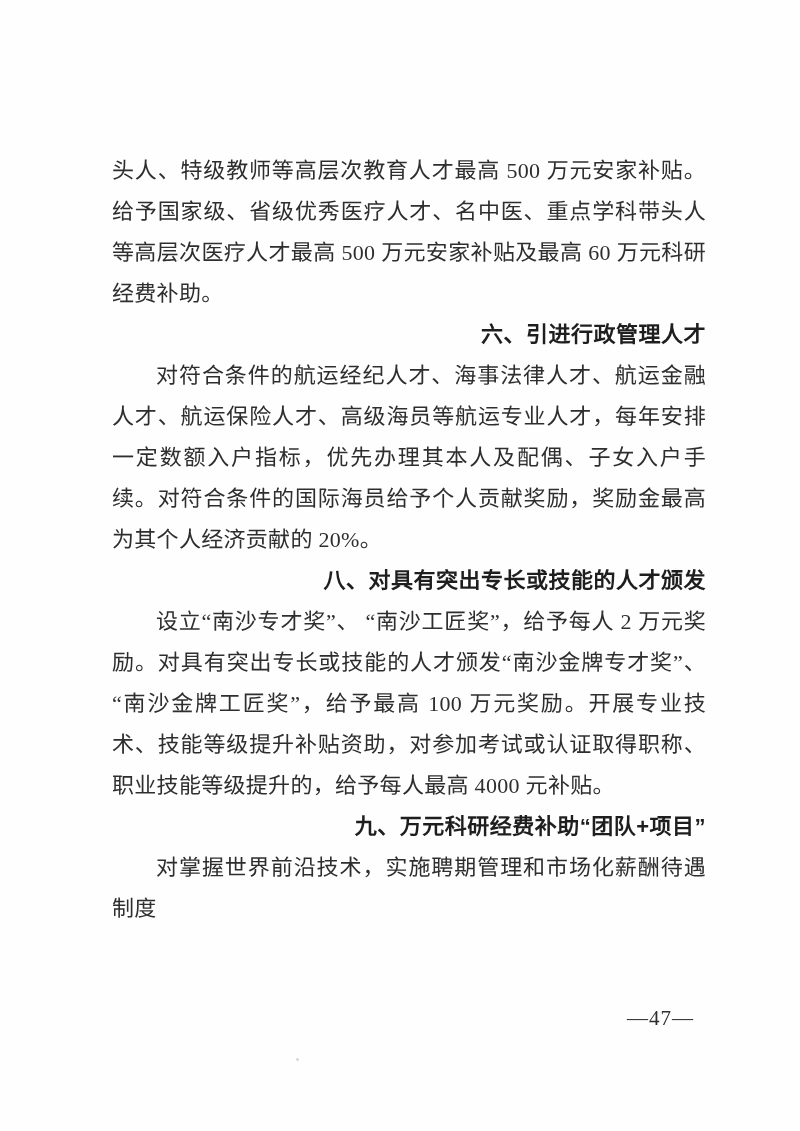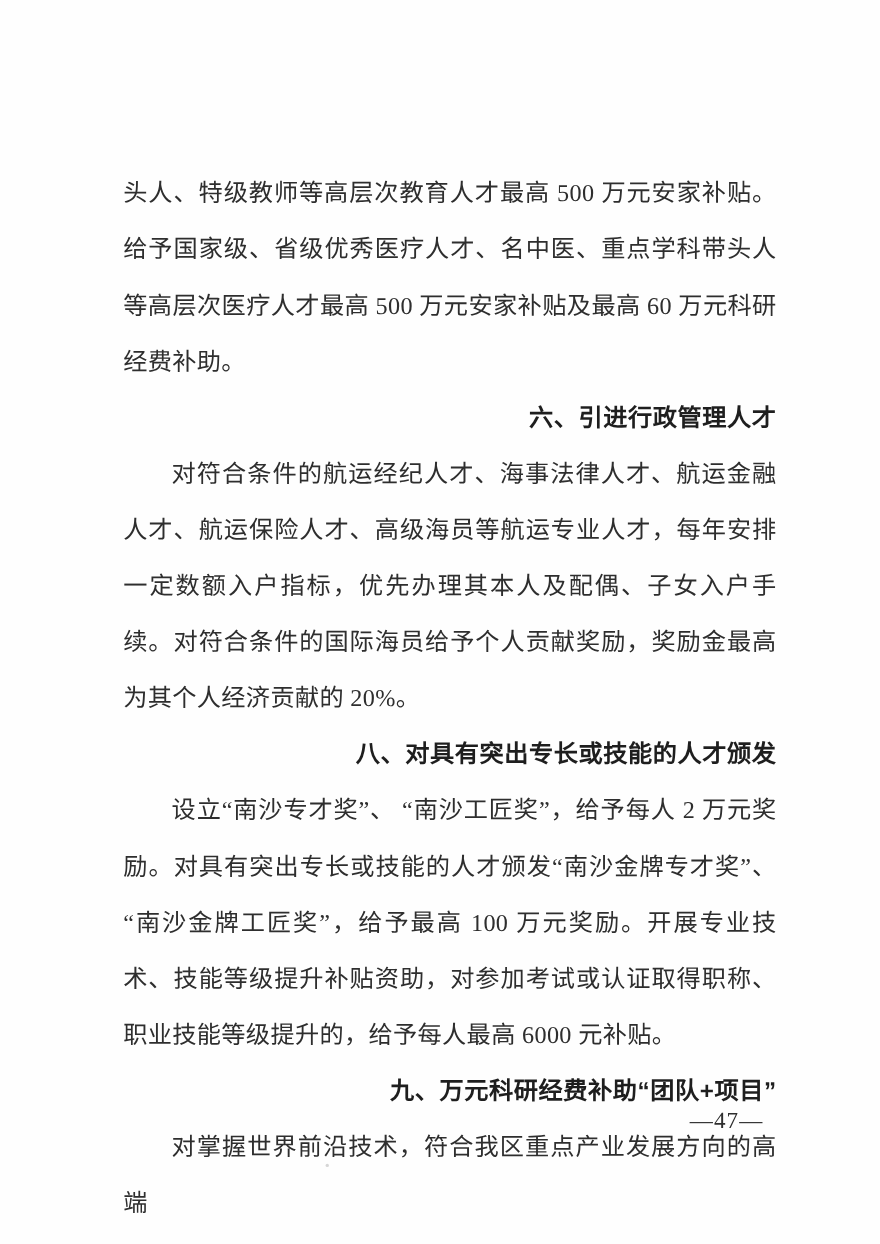--- a/index.html
+++ b/index.html
@@ -14,21 +14,21 @@
     height: 1131px;
     background: #fefefe;
     overflow: hidden;
   }
   .content {
     position: absolute;
     left: 112px;
     top: 150px;
     width: 594px;
     font-size: 22px;
-    line-height: 51px;
+    line-height: 41px;
     color: #2e2e2e;
     text-align: justify;
   }
   .para {
     margin: 0;
     font-family: "Liberation Serif", "DejaVu Serif", serif;
     letter-spacing: 0.3px;
   }
   .para.indent {
     text-indent: 2em;
@@ -74,25 +74,25 @@
     <p class="para">头人、特级教师等高层次教育人才最高 500 万元安家补贴。给予国家级、省级优秀医疗人才、名中医、重点学科带头人等高层次医疗人才最高 500 万元安家补贴及最高 60 万元科研经费补助。</p>
 
     <h2 class="heading">六、引进行政管理人才</h2>
 
 
 
     <p class="para indent">对符合条件的航运经纪人才、海事法律人才、航运金融人才、航运保险人才、高级海员等航运专业人才，每年安排一定数额入户指标，优先办理其本人及配偶、子女入户手续。对符合条件的国际海员给予个人贡献奖励，奖励金最高为其个人经济贡献的 20%。</p>
 
     <h2 class="heading">八、对具有突出专长或技能的人才颁发</h2>
 
-    <p class="para indent">设立“南沙专才奖”、 “南沙工匠奖”，给予每人 2 万元奖励。对具有突出专长或技能的人才颁发“南沙金牌专才奖”、“南沙金牌工匠奖”，给予最高 100 万元奖励。开展专业技术、技能等级提升补贴资助，对参加考试或认证取得职称、职业技能等级提升的，给予每人最高 6000 元补贴。</p>
+    <p class="para indent">设立“南沙专才奖”、 “南沙工匠奖”，给予每人 2 万元奖励。对具有突出专长或技能的人才颁发“南沙金牌专才奖”、“南沙金牌工匠奖”，给予最高 100 万元奖励。开展专业技术、技能等级提升补贴资助，对参加考试或认证取得职称、职业技能等级提升的，给予每人最高 4000 元补贴。</p>
 
     <h2 class="heading">九、万元科研经费补助“团队+项目”</h2>
 
-    <p class="para indent">对掌握世界前沿技术，符合我区重点产业发展方向的高端</p>
+    <p class="para indent">对掌握世界前沿技术，实施聘期管理和市场化薪酬待遇制度</p>
 
   </main>
 
   <div class="page-number">—47—</div>
 
   <div class="artifact-dot"></div>
 
 </div>
 
 </body></html>

